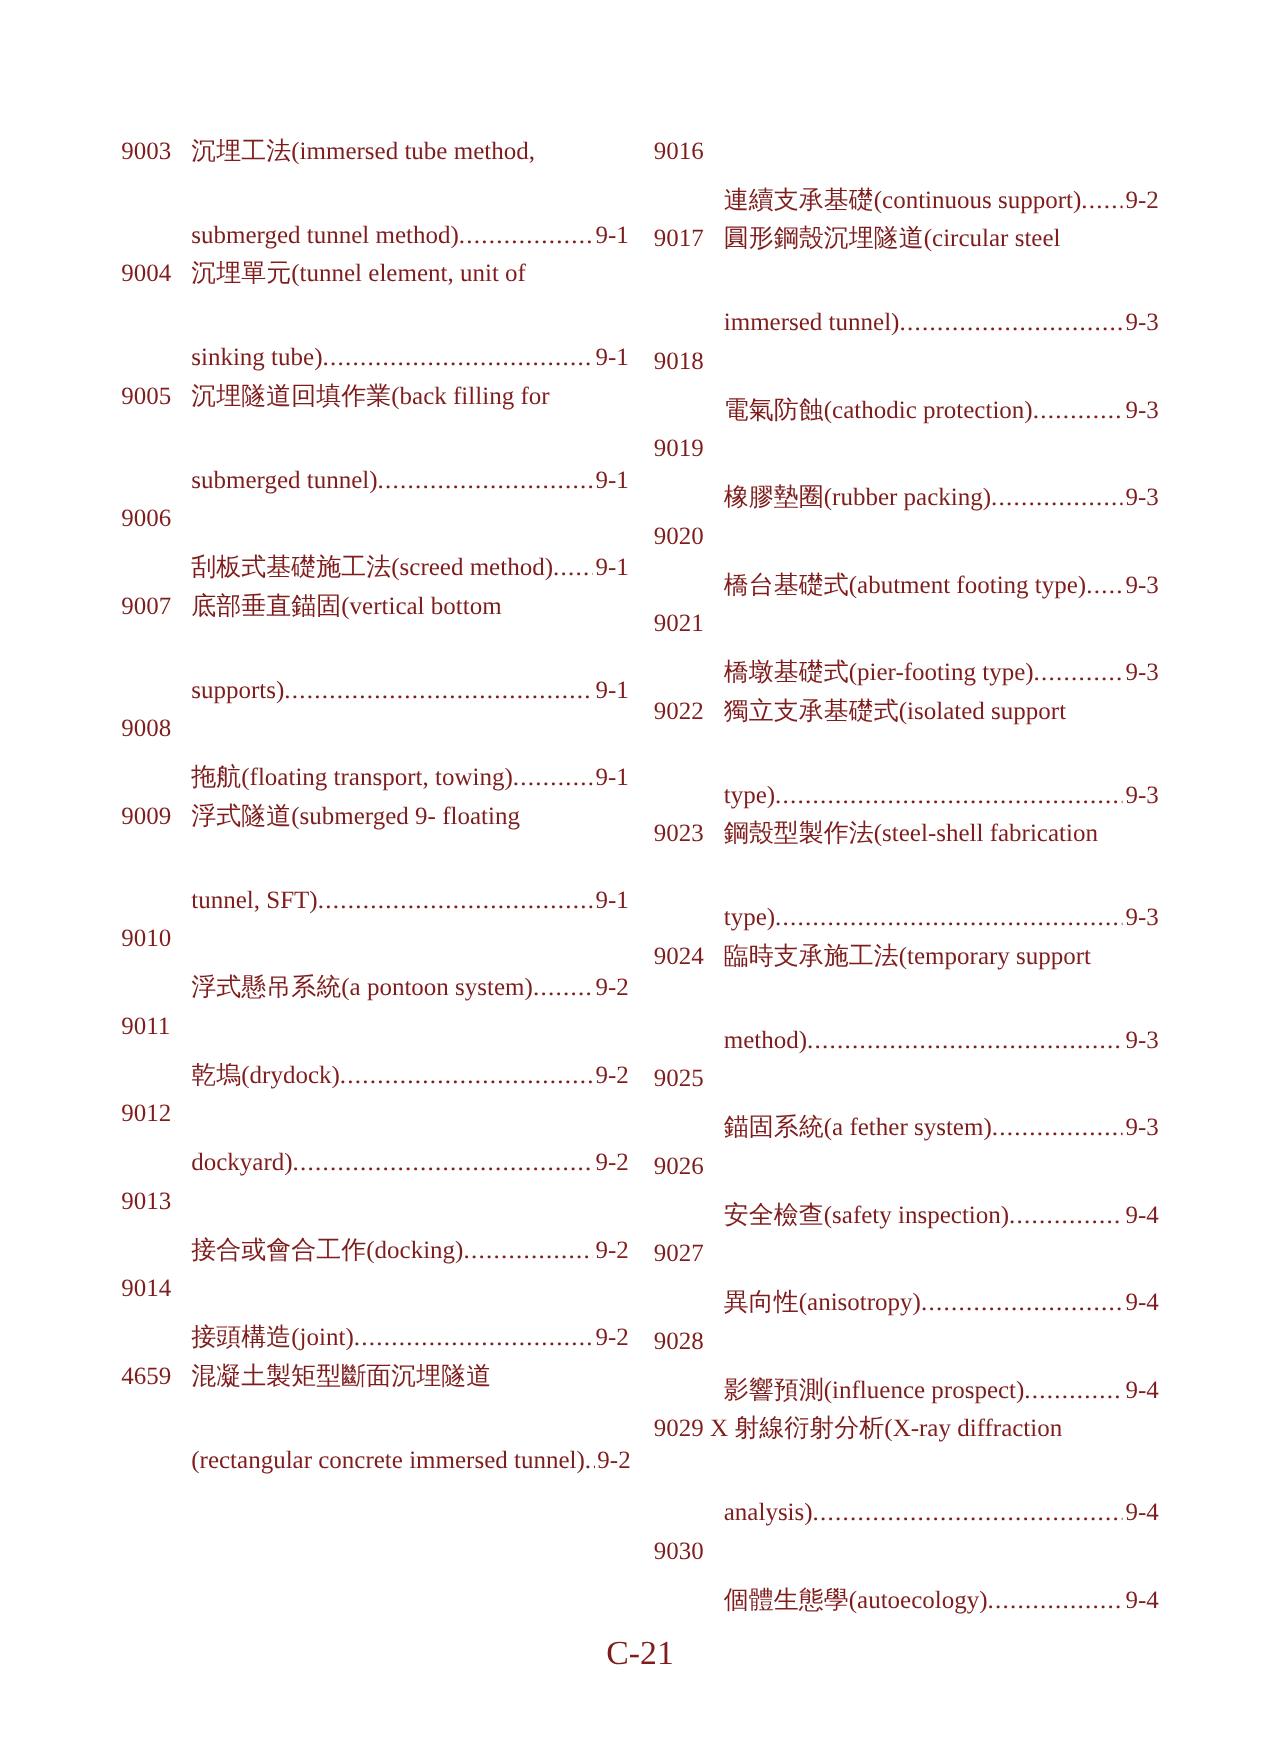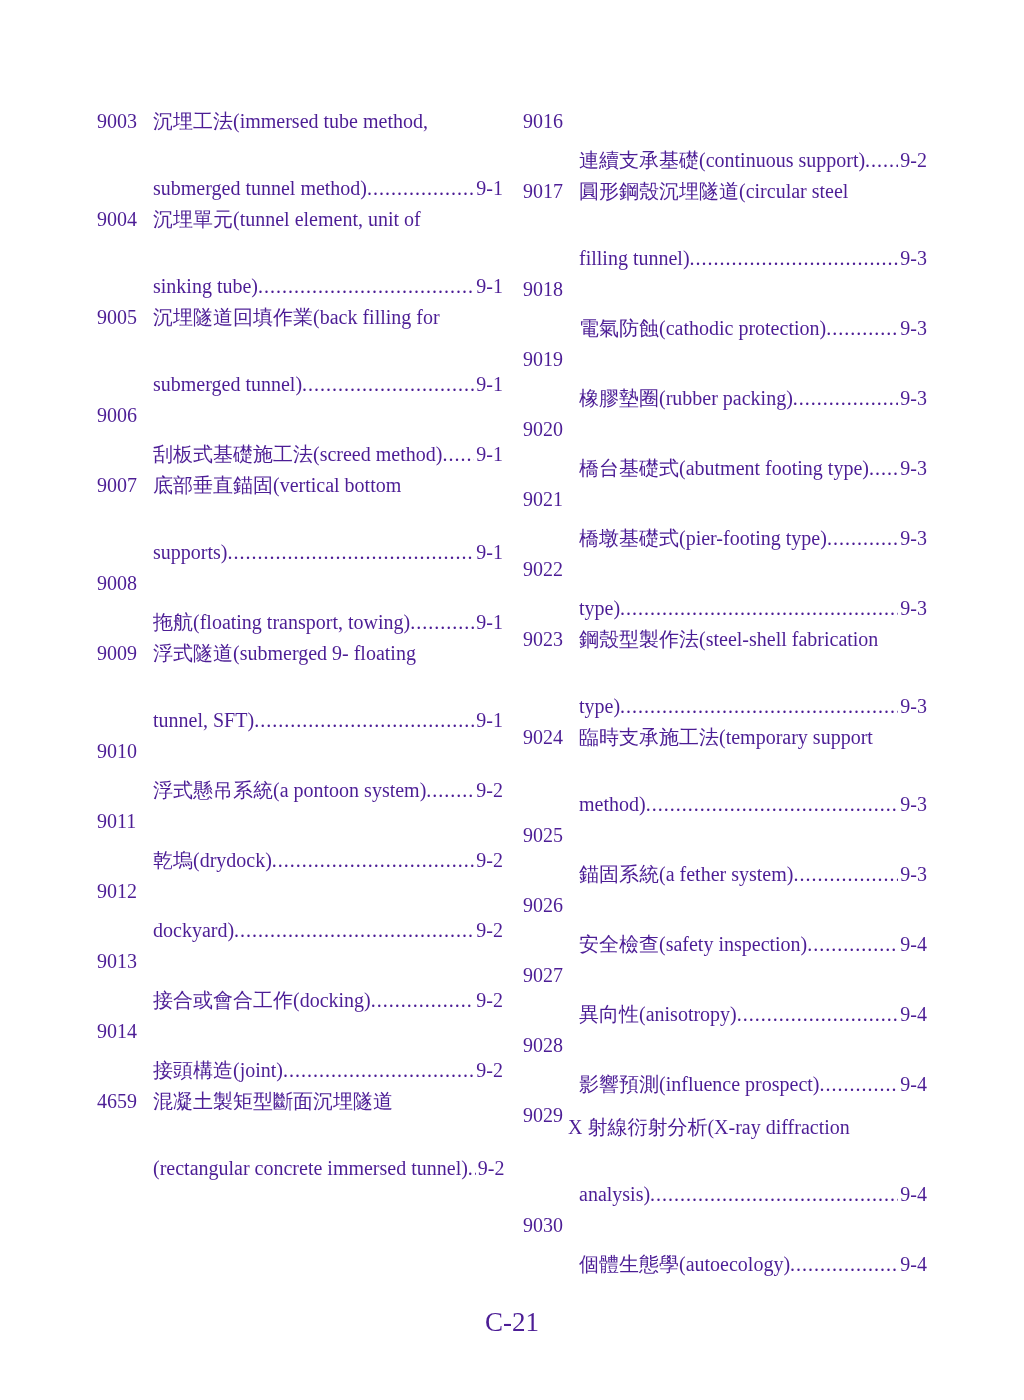--- a/index.html
+++ b/index.html
@@ -2,21 +2,21 @@
 <html><head>
 <meta charset="utf-8">
 <style>
   html, body { margin: 0; padding: 0; background: #e8e8e8; }
   .page {
     position: relative;
     width: 1024px;
     height: 1400px;
     margin: 0 auto;
     background: #ffffff;
-    color: #4c1d95;
+    color: #7f1d1d;
     font-family: "Liberation Serif", "DejaVu Serif", serif;
     font-size: 20px;
     line-height: 28px;
     overflow: hidden;
   }
   .columns {
     position: absolute;
     top: 107px;
     left: 97px;
     width: 830px;
@@ -39,21 +39,21 @@
     flex: 1 1 auto;
     overflow: hidden;
     white-space: nowrap;
     min-width: 8px;
   }
   .dots::after {
     content: "......................................................................................";
     letter-spacing: 1px;
   }
   .pg { flex: 0 0 auto; padding-left: 2px; }
-  .entry.tight .body > .bl:first-child { margin-left: -11px; margin-top: 12px; }
+  .entry.tight .body > .bl:first-child { margin-left: -11px; }
   .footer {
     position: absolute;
     top: 1308px;
     left: 0;
     width: 100%;
     text-align: center;
     font-size: 27px;
   }
 </style>
 </head>
@@ -208,21 +208,21 @@
               <span class="dots"></span>
               <span class="pg">9-2</span>
             </div>
           </div>
         </div>
         <div class="entry">
           <span class="num">9017</span>
           <div class="body">
             <div class="bl">圓形鋼殼沉埋隧道(circular steel</div>
             <div class="bl last">
-              <span class="txt">filling tunnel)</span>
+              <span class="txt">immersed tunnel)</span>
               <span class="dots"></span>
               <span class="pg">9-3</span>
             </div>
           </div>
         </div>
         <div class="entry">
           <span class="num">9018</span>
           <div class="body">
             <div class="bl last">
               <span class="txt">電氣防蝕(cathodic protection)</span>
@@ -257,20 +257,21 @@
             <div class="bl last">
               <span class="txt">橋墩基礎式(pier-footing type)</span>
               <span class="dots"></span>
               <span class="pg">9-3</span>
             </div>
           </div>
         </div>
         <div class="entry">
           <span class="num">9022</span>
           <div class="body">
+            <div class="bl">獨立支承基礎式(isolated support</div>
             <div class="bl last">
               <span class="txt">type)</span>
               <span class="dots"></span>
               <span class="pg">9-3</span>
             </div>
           </div>
         </div>
         <div class="entry">
           <span class="num">9023</span>
           <div class="body">

